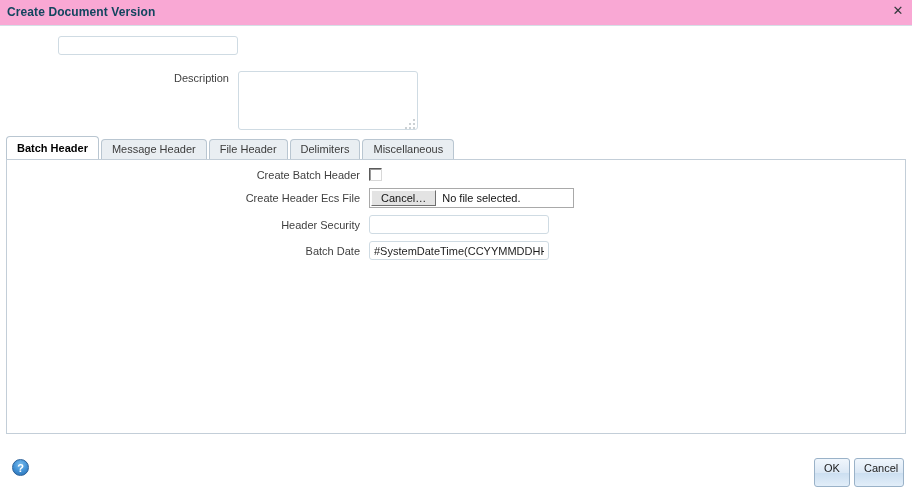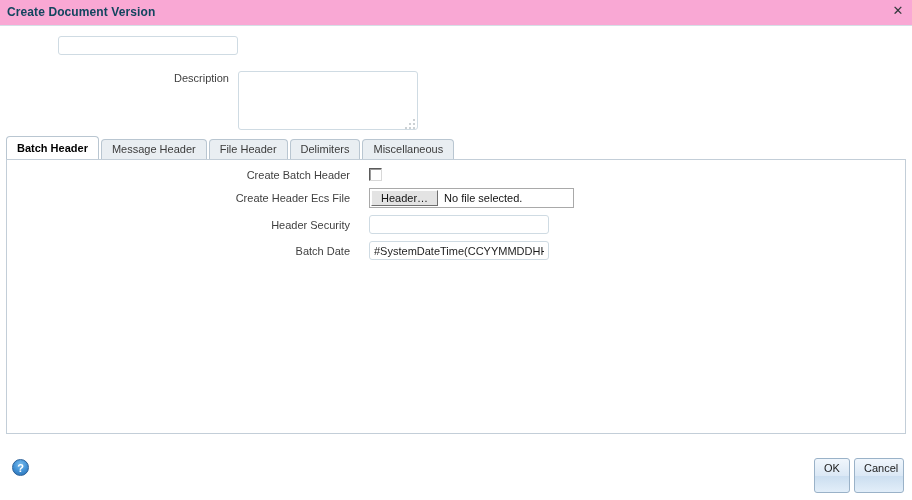--- a/index.html
+++ b/index.html
@@ -183,21 +183,21 @@
 
   .panel-form { position: absolute; left: 0; top: 8px; width: 100%; }
   .pf-row {
     display: flex;
     align-items: center;
     margin-bottom: 7px;
   }
   .pf-label {
     width: 362px;
     text-align: right;
-    padding-right: 19px;
+    padding-right: 9px;
     font-size: 11px;
     color: #3f3f3f;
     white-space: nowrap;
     box-sizing: border-box;
   }
 
   
   .chk {
     width: 13px;
     height: 13px;
@@ -285,21 +285,21 @@
     font-size: 11px;
     font-weight: bold;
     line-height: 16px;
     text-align: center;
     cursor: pointer;
     box-sizing: border-box;
   }
   .btn {
     position: absolute;
     top: 12px;
-    height: 35px;
+    height: 29px;
     min-width: 36px;
     padding: 0 9px;
     font-size: 11px;
     color: #1c1c1c;
     background: linear-gradient(to bottom, #f0f6fc 0%, #dbe8f5 50%, #cbdef0 51%, #e2eef9 100%);
     border: 1px solid #9ab2c8;
     border-radius: 3px;
     cursor: pointer;
     font-family: "Liberation Sans", sans-serif;
     box-sizing: border-box;
@@ -354,21 +354,21 @@
     <div class="panel-form">
 
       <div class="pf-row">
         <div class="pf-label">Create Batch Header</div>
         <span class="chk"></span>
       </div>
 
       <div class="pf-row">
         <div class="pf-label">Create Header Ecs File</div>
         <span class="file-input">
-          <span class="file-btn">Header…</span>
+          <span class="file-btn">Cancel…</span>
           <span class="file-name">No file selected.</span>
         </span>
       </div>
 
       <div class="pf-row">
         <div class="pf-label">Header Security</div>
         <input class="pf-input" type="text" value="" style="">
       </div>
 
       <div class="pf-row">

